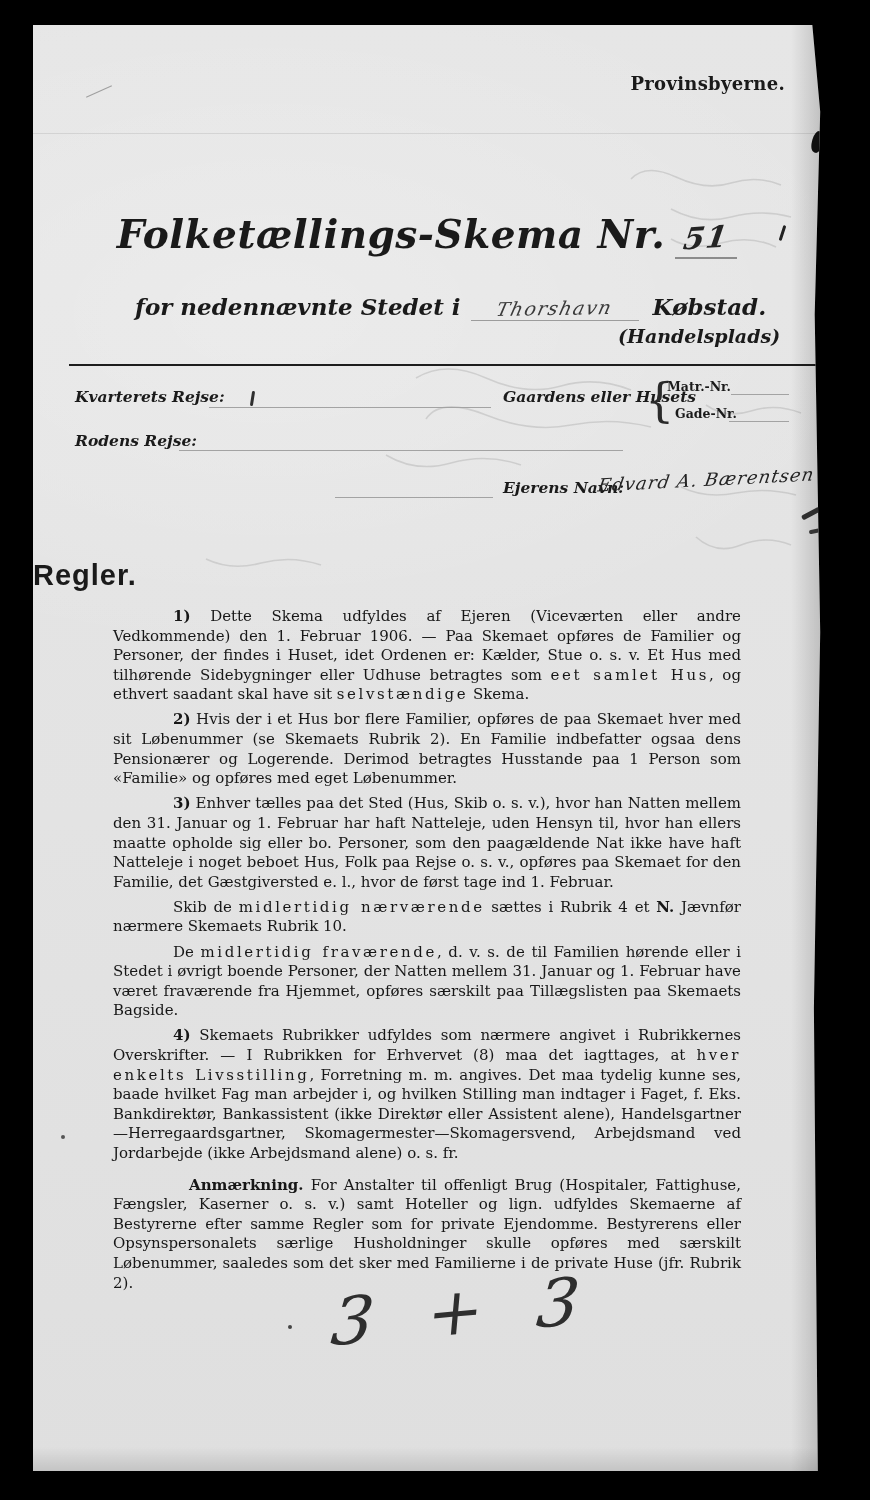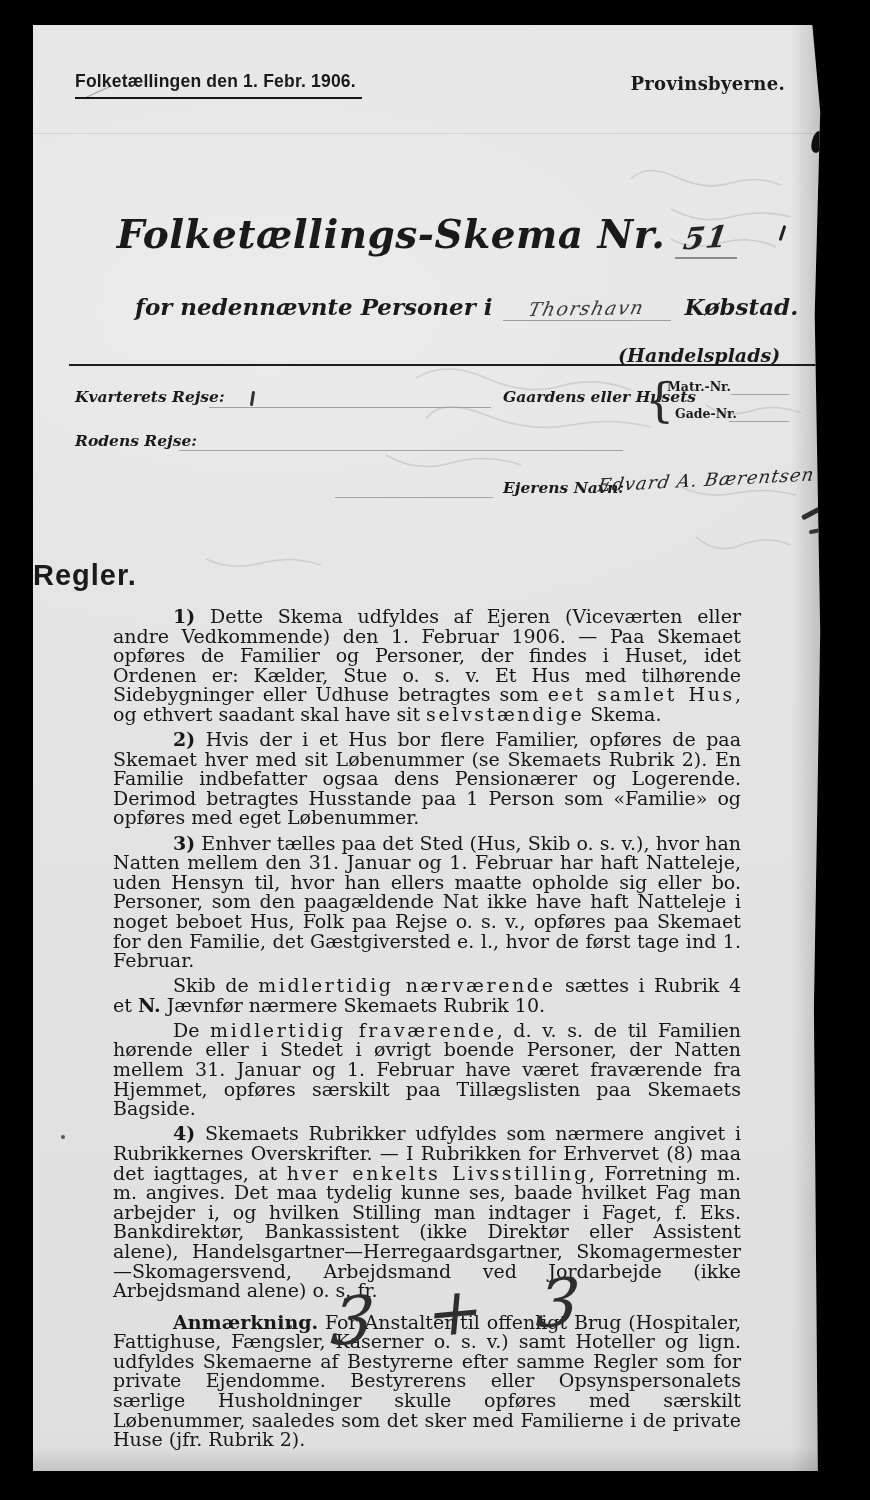--- a/index.html
+++ b/index.html
@@ -41,43 +41,43 @@
     margin-left:10px;text-align:center;vertical-align:baseline;
   }
   .hand{font-style:italic;color:#242424;transform:skewX(-9deg);display:inline-block;}
   .title-num .hand{font-size:30px;transform:skewX(-12deg) rotate(-4deg);letter-spacing:1px;}
 
   .subtitle-row{position:absolute;left:102px;top:268px;width:650px;
     font-style:italic;font-weight:bold;font-size:23px;white-space:nowrap;}
   .place-slot{display:inline-block;width:168px;border-bottom:1px solid #9c9c9c;
     text-align:center;margin:0 14px 0 10px;vertical-align:baseline;}
   .place-slot .hand{font-size:19px;font-weight:normal;letter-spacing:1.5px;transform:skewX(-14deg) rotate(-1deg);color:#3a3a3a;}
-  .handelsplads{position:absolute;left:585px;top:300px;font-style:italic;font-weight:bold;font-size:19px;margin-top:19px;}
+  .handelsplads{position:absolute;left:585px;top:300px;font-style:italic;font-weight:bold;font-size:19px;}
 
   .divider{position:absolute;left:36px;top:339px;width:749px;height:2px;background:#1d1d1d;}
 
   
   .flabel{font-style:italic;font-weight:bold;font-size:15.5px;white-space:nowrap;position:absolute;}
   .fline{position:absolute;border-bottom:1px solid #a3a3a3;height:1px;}
   .brace{position:absolute;left:612px;top:352px;font-size:46px;font-weight:300;color:#2a2a2a;
     font-family:"DejaVu Serif",serif;line-height:1;}
   .small-label{font-weight:bold;font-size:12.5px;position:absolute;white-space:nowrap;}
   .owner-value{position:absolute;left:566px;top:444px;width:225px;}
   .owner-value .hand{font-size:18px;letter-spacing:1px;transform:skewX(-12deg) rotate(-3deg);white-space:nowrap;}
 
   
   .regler-h{position:absolute;left:0;top:534px;width:100%;text-align:left;
     font-family:"Liberation Sans",sans-serif;font-weight:bold;font-size:29px;letter-spacing:1px;}
   .rules{position:absolute;left:80px;top:582px;width:628px;
-    font-size:19px;line-height:19.6px;text-align:justify;color:#171717;}
+    font-size:15px;line-height:19.6px;text-align:justify;color:#171717;}
   .rules p{margin:0 0 5.5px 0;text-indent:60px;}
   .rules .num{font-weight:bold;}
   .sp{letter-spacing:2.6px;}
   .bold{font-weight:bold;}
-  .note-label{font-weight:bold;}
+  .note-label{font-weight:bold;margin-left:16px;}
 
   
   .bottom-note{position:absolute;left:300px;top:1248px;font-size:66px;}
   .bottom-note .hand{letter-spacing:16px;transform:skewX(-10deg) rotate(-5deg);color:#2e2e2e;font-weight:normal;}
 
   
   .mark{position:absolute;background:#111;}
   .ink-blob{left:779px;top:106px;width:11px;height:22px;border-radius:45%;transform:rotate(14deg);}
   .ink-tick{left:748px;top:200px;width:3px;height:16px;border-radius:2px;transform:rotate(18deg);background:#222;}
   .edge-mark1{left:768px;top:486px;width:20px;height:5px;background:#333;transform:rotate(-28deg);border-radius:2px;}
@@ -111,29 +111,28 @@
       <path d="M190 365 q 35 -14 70 -4 t 75 -8 t 70 0"></path>
       <path d="M170 402 q 40 -10 80 -2 t 85 -10 t 60 4"></path>
       <path d="M300 440 q 35 -12 70 -2 t 65 -8"></path>
       <path d="M20 388 q 25 -10 50 -2 t 45 -6"></path>
       <path d="M25 470 q 30 -8 60 -2 t 55 -6"></path>
       <path d="M500 540 q 30 -10 60 -2 t 55 -4"></path>
       <path d="M30 520 q 25 -10 50 0 t 45 -8"></path>
     </g>
   </svg>
 
-  <div class="hdr-left">Folketællingen den 1. Febr. 1906.</div>
   <div class="hdr-right">Provinsbyerne.</div>
 
   <div class="title-row">
     <span>Folketællings-Skema Nr.</span><span class="title-num"><span class="hand">51</span></span>
   </div>
 
   <div class="subtitle-row">
-    <span>for nedennævnte Personer i</span><span class="place-slot"><span class="hand">Thorshavn</span></span><span>Købstad.</span>
+    <span>for nedennævnte Stedet i</span><span class="place-slot"><span class="hand">Thorshavn</span></span><span>Købstad.</span>
   </div>
   <div class="handelsplads">(Handelsplads)</div>
 
   <div class="divider"></div>
 
   <div class="flabel" style="left:42px;top:362px;">Kvarterets Rejse:</div>
   <div class="fline" style="left:176px;top:381px;width:282px;"></div>
 
   <div class="flabel" style="left:470px;top:362px;">Gaardens eller Husets</div>
   <div class="brace">{</div>

